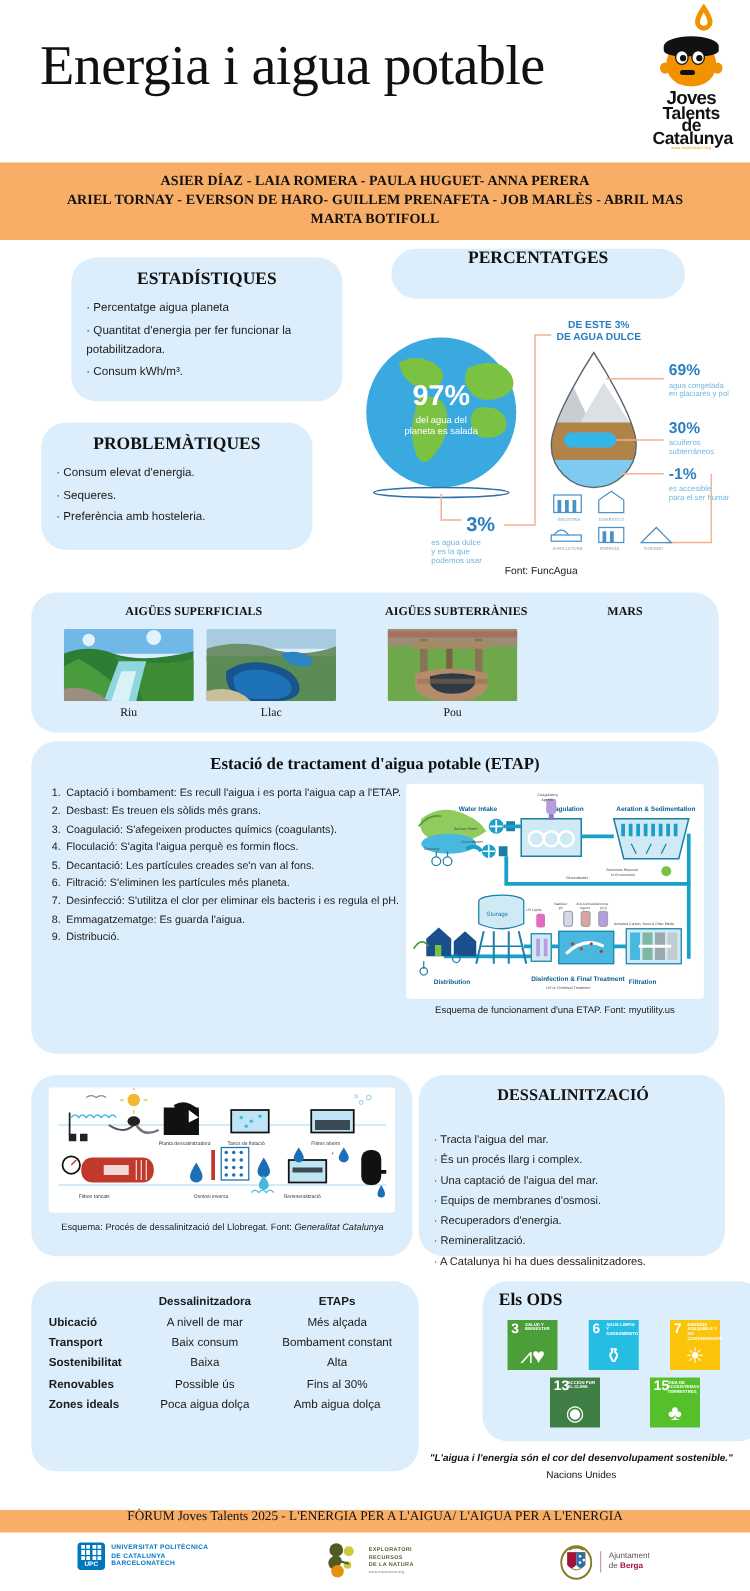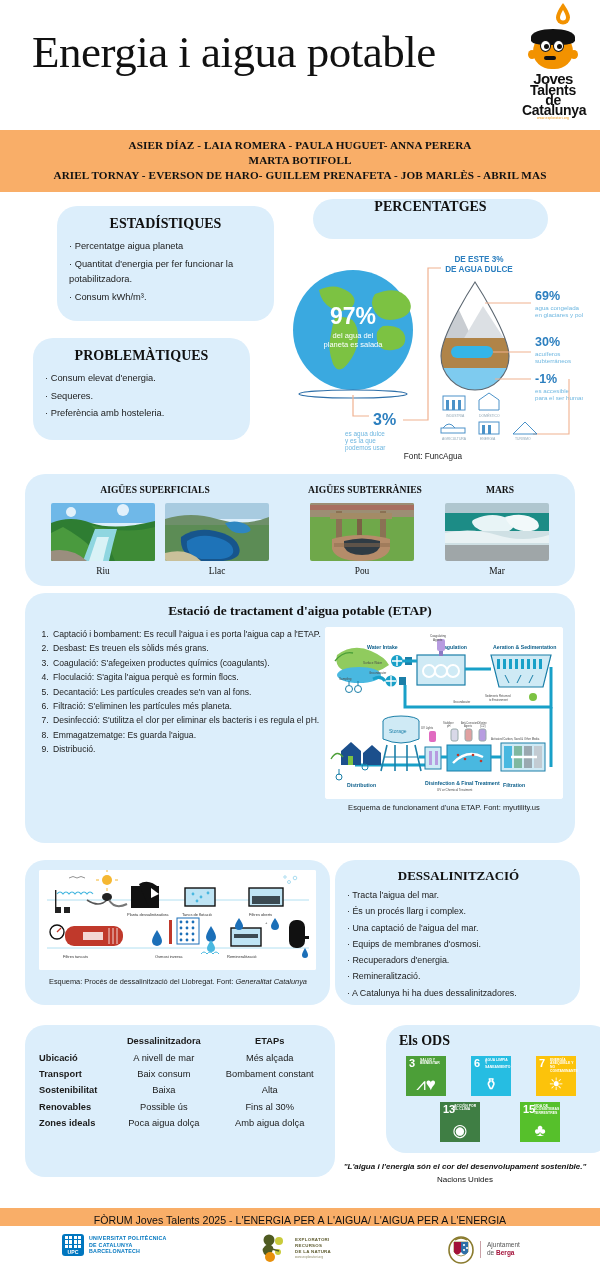--- a/index.html
+++ b/index.html
@@ -87,21 +87,21 @@
   .etap-cap { position:absolute; left:300px; top:210px; width:238px; text-align:center;
               font-size:7.6px; color:#222; }
 
   
   .desal-img-panel { position:absolute; left:25px; top:860px; width:305px; height:145px; }
   .desal-img { position:absolute; left:14px; top:10px; width:277px; height:100px;
                background:#fff; border-radius:2px; overflow:hidden; }
   .desal-cap { position:absolute; left:8px; top:117px; width:290px; text-align:center;
                font-size:7.4px; color:#222; }
   .desal-txt { position:absolute; left:335px; top:860px; width:245px; height:145px; padding:8px 10px 10px 12px; }
-  .desal-txt .panel-title { font-size:13px; margin-bottom:4px; }
+  .desal-txt .panel-title { font-size:13px; margin-bottom:20px; }
   .desal-txt .bullets { font-size:8.9px; line-height:14.3px; }
 
   
   .cmp { position:absolute; left:25px; top:1025px; width:310px; height:152px; padding:8px 8px 8px 10px; }
   table.cmp-t { width:100%; border-collapse:collapse; }
   table.cmp-t th, table.cmp-t td { font-size:9.3px; color:#1b1b1b; padding:3.2px 2px; text-align:center; }
   table.cmp-t th.rowh, table.cmp-t td.rowh { text-align:left; font-weight:bold; padding-left:4px; }
   table.cmp-t th { font-weight:bold; }
   table.cmp-t th.blank { }
 
@@ -118,22 +118,22 @@
   .ods-lbl { position:absolute; left:14px; top:2.5px; width:25px; font-weight:bold;
              font-size:3.4px; line-height:3.9px; letter-spacing:0.05px; }
   .ods-gly { position:absolute; left:0; right:0; bottom:3px; text-align:center;
              font-size:17px; line-height:17px; }
   .ods-quote { position:absolute; left:340px; top:1160px; width:250px; text-align:center;
                font-size:8px; line-height:13px; color:#111; }
   .ods-quote i { font-style:italic; font-weight:bold; }
 
   
   .foot-bar { position:absolute; left:0; top:1208px; width:600px; height:18px;
-              background:#F9AE68; display:flex; align-items:flex-end; justify-content:center;
-              font-family:Liberation Sans, sans-serif; font-size:10.6px; color:#111; }
+              background:#F9AE68; display:flex; align-items:flex-start; justify-content:center;
+              font-family:Liberation Serif, serif; font-size:10.6px; color:#111; }
   .foot-logos { position:absolute; left:0; top:1232px; width:600px; height:38px; }
   .upc { position:absolute; left:62px; top:2px; display:flex; align-items:center; gap:5px; }
   .upc-mark { width:22px; height:22px; background:#0076BF; border-radius:3px; position:relative; }
   .upc-dots { position:absolute; left:3px; top:2px; width:16px; height:12px;
               display:grid; grid-template-columns:repeat(4,1fr); grid-template-rows:repeat(3,1fr); gap:1.1px; }
   .upc-dots i { background:#fff; }
   .upc-abbr { position:absolute; left:0; right:0; bottom:1px; text-align:center;
               font-size:5.2px; font-weight:bold; color:#fff; }
   .upc-txt { font-size:5.3px; font-weight:bold; color:#0076BF; line-height:6.6px; letter-spacing:0.25px; }
   .expl { position:absolute; left:258px; top:0; display:flex; align-items:center; gap:5px; }
@@ -173,22 +173,22 @@
       </div>
       <div class="jt-txt1">Joves</div>
       <div class="jt-txt2">Talents de</div>
       <div class="jt-txt2">Catalunya</div>
       <div class="jt-txt3">www.exploratori.org</div>
     </div>
   </div>
 
   <div class="authors">
     <div>ASIER DÍAZ - LAIA ROMERA - PAULA HUGUET- ANNA PERERA</div>
+    <div>ARIEL TORNAY - EVERSON DE HARO- GUILLEM PRENAFETA - JOB MARLÈS - ABRIL MAS</div>
     <div>MARTA BOTIFOLL</div>
-    <div>ARIEL TORNAY - EVERSON DE HARO- GUILLEM PRENAFETA - JOB MARLÈS - ABRIL MAS</div>
   </div>
 
   <div class="panel stats">
     <div class="panel-title">ESTADÍSTIQUES</div>
     <div class="bullets">
       <div>· Percentatge aigua planeta</div>
       <div>· Quantitat d'energia per fer funcionar la potabilitzadora.</div>
       <div>· Consum kWh/m³.</div>
     </div>
   </div>
@@ -334,34 +334,20 @@
           <rect x="20" y="10" width="62" height="6" fill="#A38B66"></rect>
           <rect x="47" y="16" width="5" height="18" fill="#7A6245"></rect>
           <path d="M22 36 q28 -8 58 0 v10 q-4 12 -29 12 q-25 0 -29 -12 Z" fill="#B58C6A"></path>
           <path d="M34 38 q18 -5 36 0 v6 q-4 8 -18 8 q-14 0 -18 -8 Z" fill="#2F3B44"></path>
           <rect x="24" y="40" width="56" height="4" fill="#8E6B4E" opacity=".5"></rect>
         </svg>
       </div>
       <div class="src-cap">Pou</div>
     </div>
 
-    <div class="src-item" style="left:420px;">
-      <div class="src-ph">
-        <svg width="104" height="58" viewBox="0 0 104 58">
-          <rect width="104" height="12" fill="#AFC6CF"></rect>
-          <rect y="10" width="104" height="18" fill="#1C8C86"></rect>
-          <path d="M30 16 q18 -8 34 0 q10 6 0 12 q-20 6 -34 -4 q-6 -6 0 -8 Z" fill="#E8F4F6"></path>
-          <path d="M60 14 q20 -6 32 4 q6 8 -6 10 q-20 2 -26 -14 Z" fill="#F2F9FA"></path>
-          <rect y="28" width="104" height="16" fill="#CFE0E4"></rect>
-          <rect y="42" width="104" height="16" fill="#9FA6A8"></rect>
-          <path d="M0 30 q26 -6 52 2 q26 8 52 0 v8 H0 Z" fill="#E9F2F4"></path>
-        </svg>
-      </div>
-      <div class="src-cap">Mar</div>
-    </div>
   </div>
 
   <div class="panel etap">
     <div class="panel-title">Estació de tractament d'aigua potable (ETAP)</div>
     <ol class="etap-list">
       <li>Captació i bombament: Es recull l'aigua i es porta l'aigua cap a l'ETAP.</li>
       <li>Desbast: Es treuen els sòlids més grans.</li>
       <li>Coagulació: S'afegeixen productes químics (coagulants).</li>
       <li>Floculació: S'agita l'aigua perquè es formin flocs.</li>
       <li>Decantació: Les partícules creades se'n van al fons.</li>

